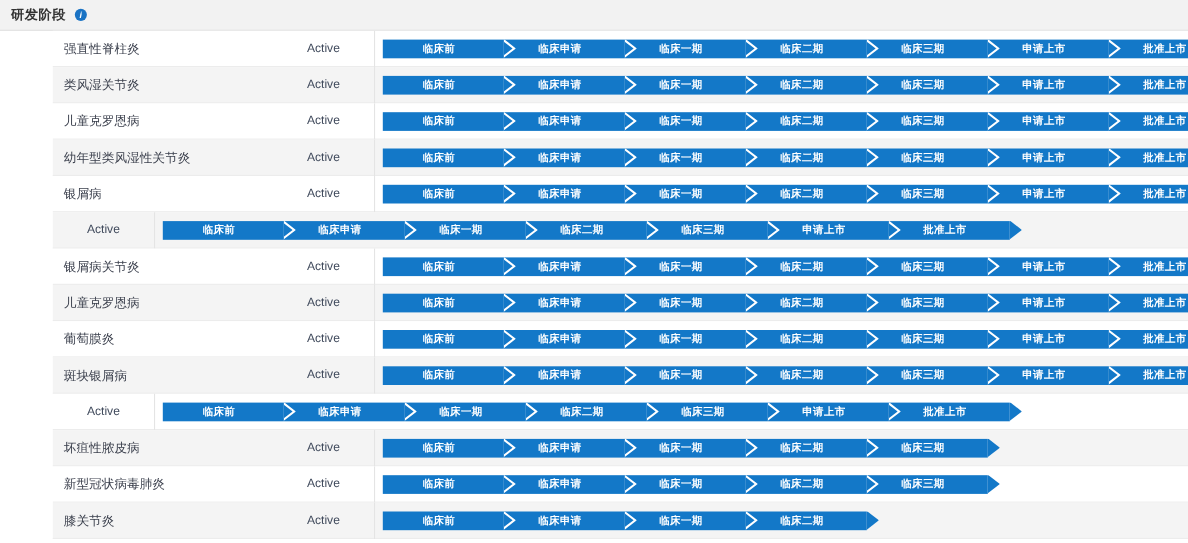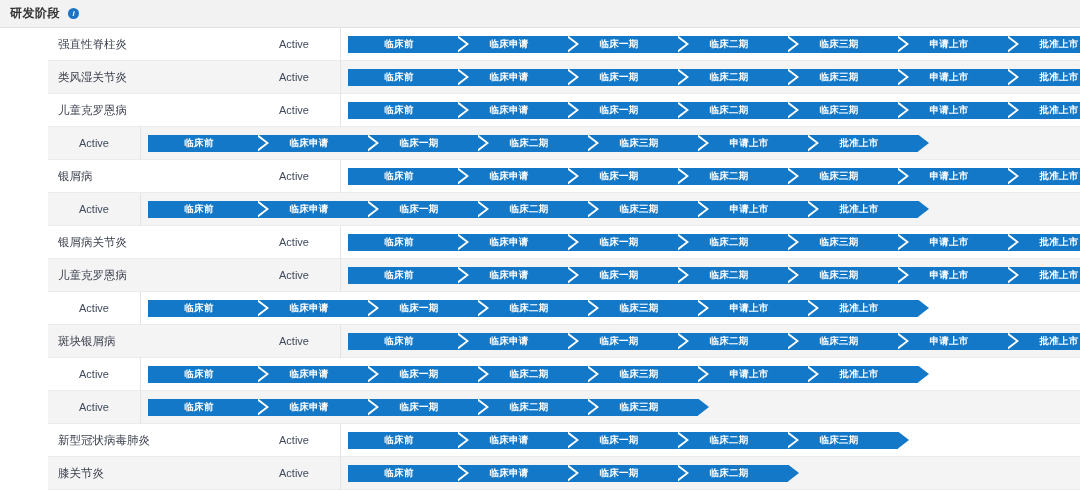--- a/index.html
+++ b/index.html
@@ -265,20 +265,21 @@
               <i class="star-big"></i>
               <i class="star-s s1"></i>
               <i class="star-s s2"></i>
               <i class="star-s s3"></i>
               <i class="star-s s4"></i>
             </div>
           </div>
         </div>
       </div>
       <div class="row even">
+        <div class="cell-name">幼年型类风湿性关节炎</div>
         <div class="cell-status">Active</div>
         <div class="cell-stages">
           <div class="pipeline">
             <div class="stage" style="width: 110px;">
               <span class="lbl">临床前</span>
             </div>
             <div class="stage" style="width: 110px;">
               <span class="lbl">临床申请</span>
             </div>
             <div class="stage" style="width: 110px;">
@@ -413,20 +414,21 @@
               <span class="lbl">申请上市</span>
             </div>
             <div class="stage" style="width: 110px;">
               <span class="lbl">批准上市</span>
             </div>
             <div class="cap"></div>
           </div>
         </div>
       </div>
       <div class="row odd">
+        <div class="cell-name">葡萄膜炎</div>
         <div class="cell-status">Active</div>
         <div class="cell-stages">
           <div class="pipeline">
             <div class="stage" style="width: 110px;">
               <span class="lbl">临床前</span>
             </div>
             <div class="stage" style="width: 110px;">
               <span class="lbl">临床申请</span>
             </div>
             <div class="stage" style="width: 110px;">
@@ -501,20 +503,21 @@
               <span class="lbl">申请上市</span>
             </div>
             <div class="stage" style="width: 110px;">
               <span class="lbl">批准上市</span>
             </div>
             <div class="cap"></div>
           </div>
         </div>
       </div>
       <div class="row even">
+        <div class="cell-name">坏疽性脓皮病</div>
         <div class="cell-status">Active</div>
         <div class="cell-stages">
           <div class="pipeline">
             <div class="stage" style="width: 110px;">
               <span class="lbl">临床前</span>
             </div>
             <div class="stage" style="width: 110px;">
               <span class="lbl">临床申请</span>
             </div>
             <div class="stage" style="width: 110px;">

